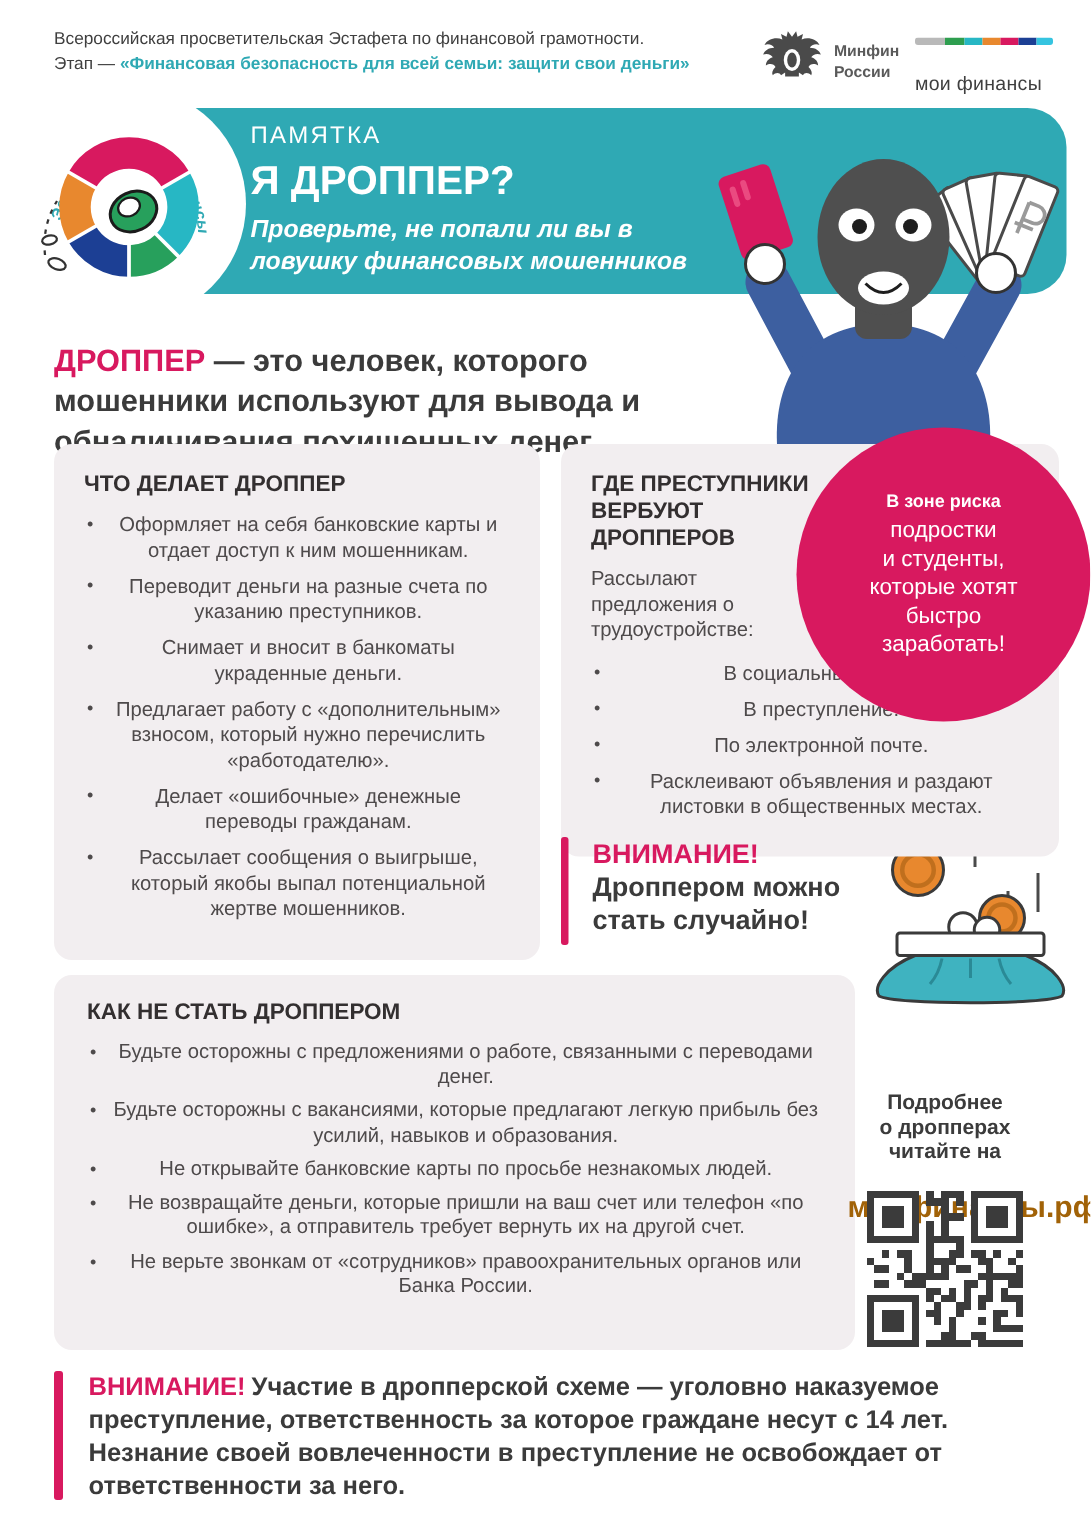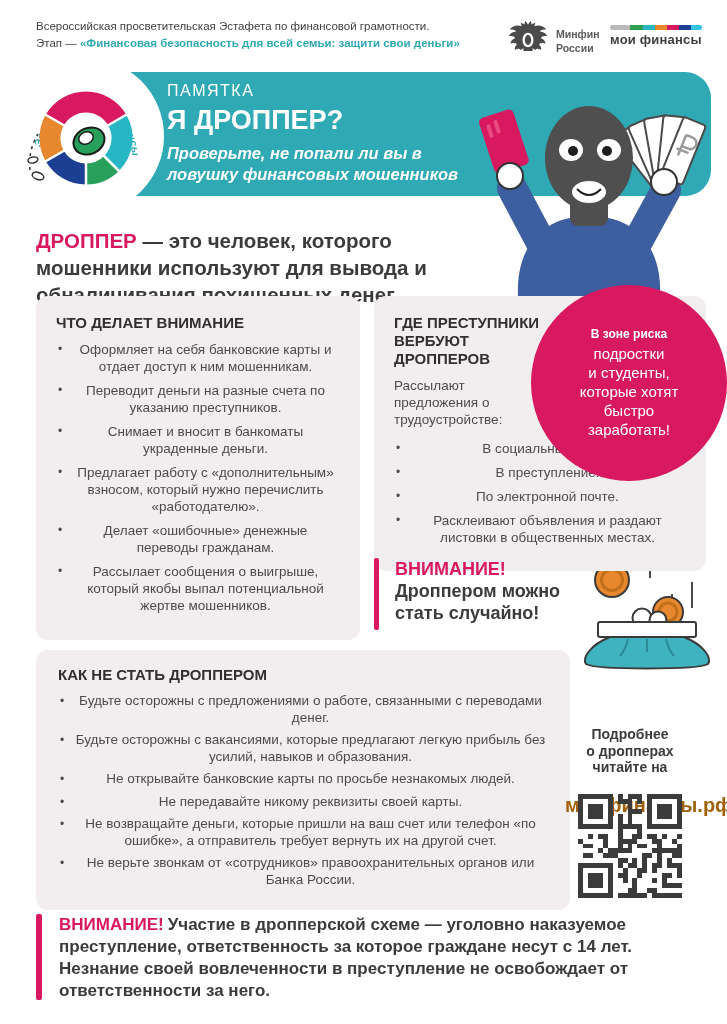--- a/index.html
+++ b/index.html
@@ -12,21 +12,21 @@
   .hdr-line2 .hl{color:#2fa9b4;font-weight:800;}
   .eagle{position:absolute;left:506px;top:18px;width:44px;height:44px;}
   .minfin-label{position:absolute;left:556px;top:27px;font-size:10.5px;line-height:14px;color:#5a5a5a;font-weight:600;}
   .mf-logo{position:absolute;left:610px;top:25px;width:96px;}
   .mf-stripe{display:flex;height:5px;width:92px;border-radius:2px;overflow:hidden;}
   .mf-stripe span{height:5px;}
   .mf-s1{width:20px;background:#b9b9b9;}.mf-s2{width:13px;background:#2e9e4f;}
   .mf-s3{width:12px;background:#27b7c4;}.mf-s4{width:12px;background:#e8882e;}
   .mf-s5{width:12px;background:#d8195f;}.mf-s6{width:12px;background:#1c3f94;}
   .mf-s7{width:11px;background:#35c4e0;}
-  .mf-text{margin-top:2px;font-size:13px;font-weight:700;color:#3f3f3f;letter-spacing:.2px;}
+  .mf-text{margin-top:18px;font-size:13px;font-weight:400;color:#3f3f3f;letter-spacing:.2px;}
 
   
   .hero{position:absolute;left:105px;top:72px;width:606px;height:124px;background:#2fa9b4;border-radius:26px;}
   .hero-disc{position:absolute;left:8px;top:58px;width:156px;height:156px;border-radius:50%;background:#fff;z-index:2;}
   .hero-disc svg{position:absolute;left:18px;top:14px;}
   .hero-text{position:absolute;left:167px;top:82px;z-index:3;color:#fff;}
   .hero-eyebrow{font-size:16px;letter-spacing:1.5px;font-weight:500;}
   .hero-title{font-size:27px;font-weight:800;margin-top:5px;}
   .hero-sub{font-size:16.5px;font-style:italic;font-weight:600;line-height:21px;margin-top:7px;width:300px;}
 
@@ -186,21 +186,21 @@
 
   <div class="hero-text">
     <div class="hero-eyebrow">ПАМЯТКА</div>
     <div class="hero-title">Я ДРОППЕР?</div>
     <div class="hero-sub">Проверьте, не попали ли вы в ловушку финансовых мошенников</div>
   </div>
 
   <p class="definition"><span class="term">ДРОППЕР</span><span> — это человек, которого мошенники используют для вывода и обналичивания похищенных денег.</span></p>
 
   <div class="gbox box-what">
-    <h3>ЧТО ДЕЛАЕТ ВНИМАНИЕ</h3>
+    <h3>ЧТО ДЕЛАЕТ ДРОППЕР</h3>
     <ul class="blist">
       <li>Оформляет на себя банковские карты и отдает доступ к ним мошенникам.</li>
       <li>Переводит деньги на разные счета по указанию преступников.</li>
       <li>Снимает и вносит в банкоматы украденные деньги.</li>
       <li>Предлагает работу с «дополнительным» взносом, который нужно перечислить «работодателю».</li>
       <li>Делает «ошибочные» денежные переводы гражданам.</li>
       <li>Рассылает сообщения о выигрыше, который якобы выпал потенциальной жертве мошенников.</li>
     </ul>
   </div>
 
@@ -244,21 +244,20 @@
     <path d="M34 93 C14 101 6 114 10 120 C20 126 122 126 132 120 C136 114 128 101 108 93 Z" fill="#3fb3c0" stroke="#3a3a3a" stroke-width="2"></path>
     <path d="M52 95 Q50 105 44 112 M90 95 Q92 105 98 112 M71 95 L71 108" stroke="#2a8a96" stroke-width="2" fill="none"></path>
   </svg>
 
   <div class="gbox box-how">
     <h3>КАК НЕ СТАТЬ ДРОППЕРОМ</h3>
     <ul class="blist">
       <li>Будьте осторожны с предложениями о работе, связанными с переводами денег.</li>
       <li>Будьте осторожны с вакансиями, которые предлагают легкую прибыль без усилий, навыков и образования.</li>
       <li>Не открывайте банковские карты по просьбе незнакомых людей.</li>
-      <li>Не передавайте никому реквизиты своей карты.</li>
       <li>Не возвращайте деньги, которые пришли на ваш счет или телефон «по ошибке», а отправитель требует вернуть их на другой счет.</li>
       <li>Не верьте звонкам от «сотрудников» правоохранительных органов или Банка России.</li>
     </ul>
   </div>
 
   <div class="more">
     <div class="line">Подробнее</div>
     <div class="line">о дропперах</div>
     <div class="line">читайте на</div>
     <div class="site">моифинансы.рф</div>

